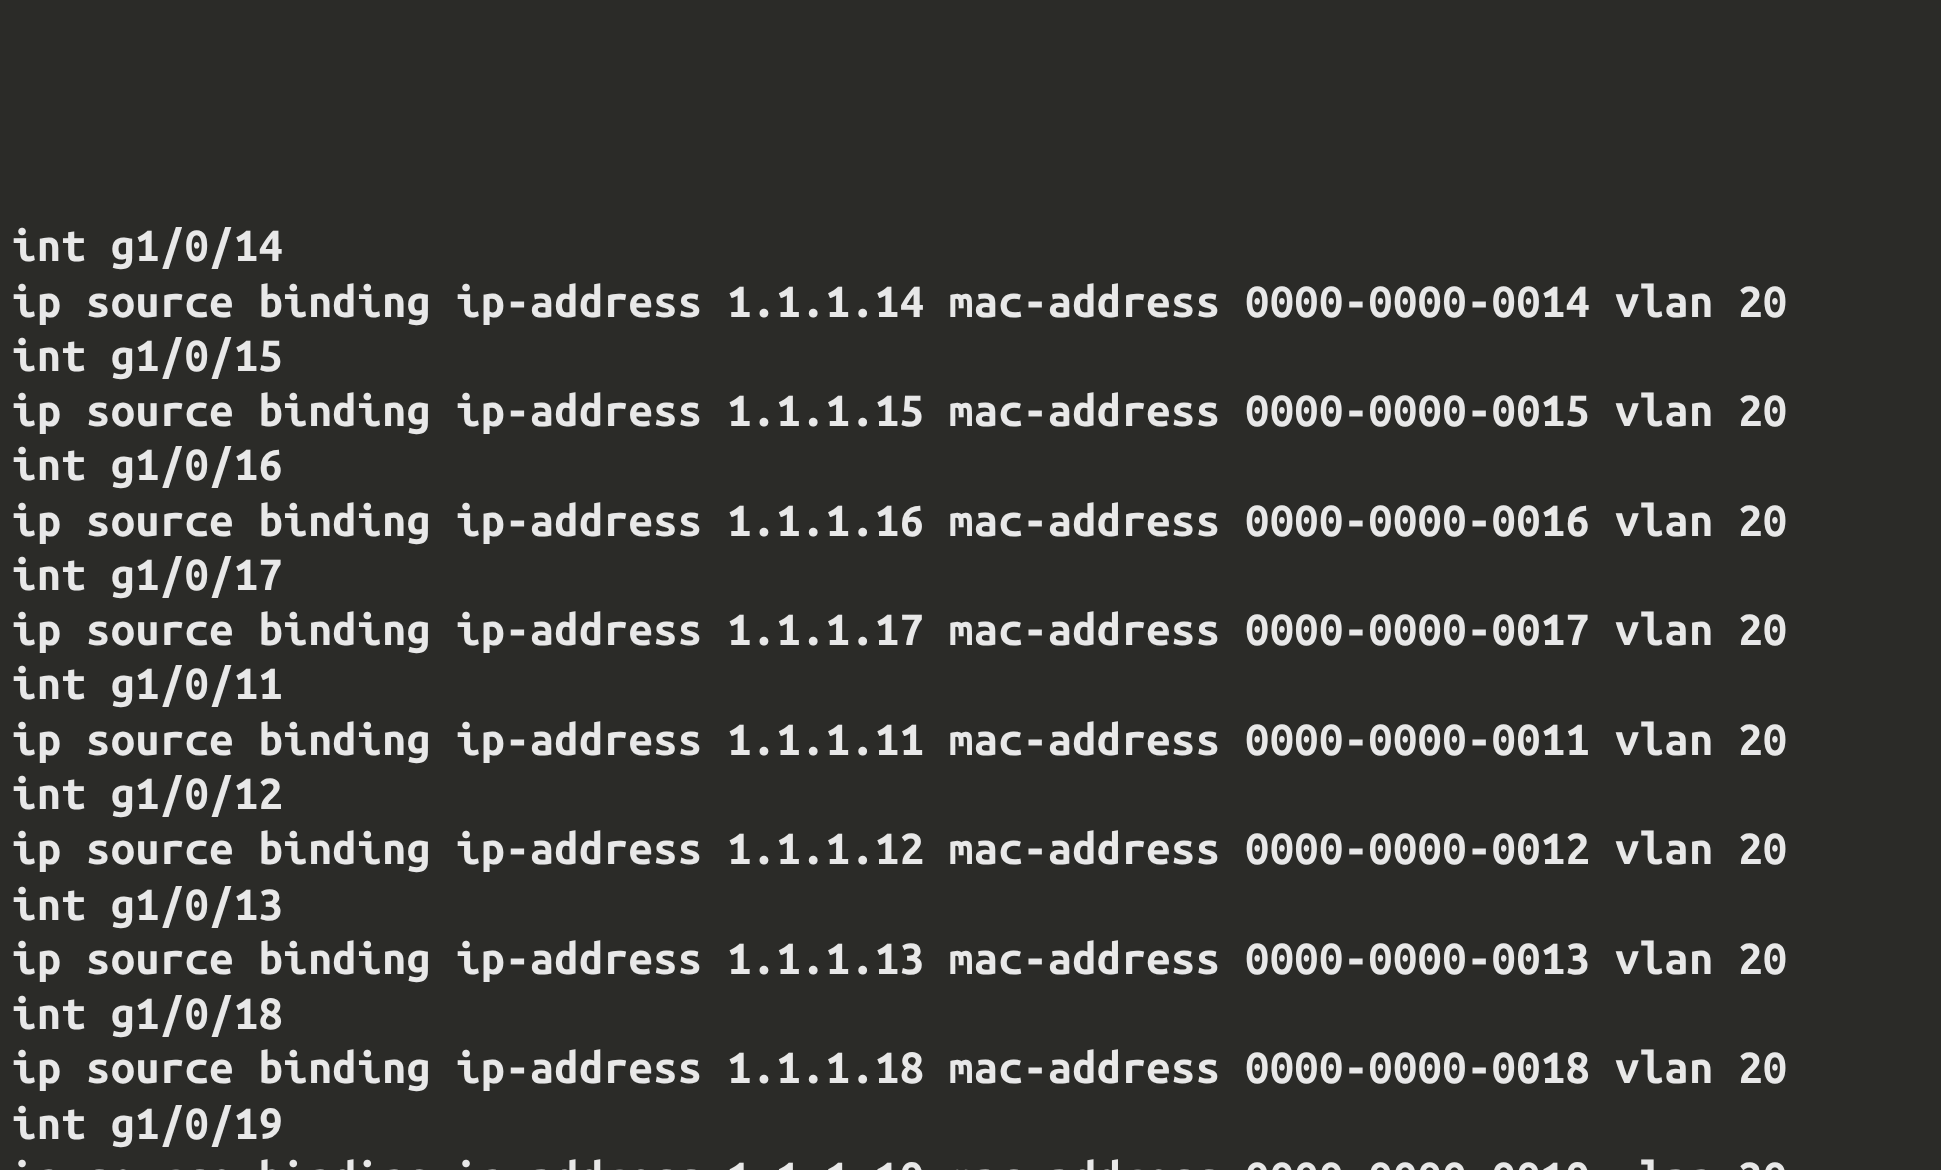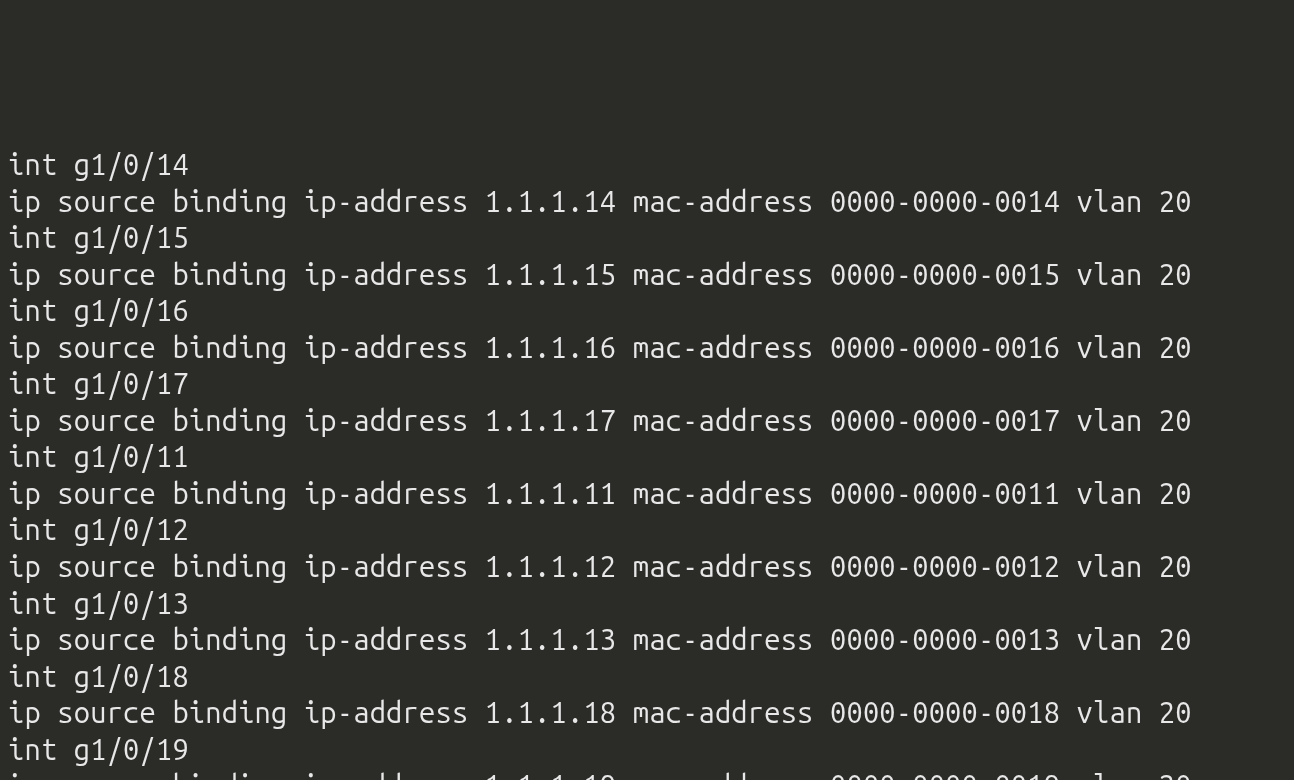--- a/index.html
+++ b/index.html
@@ -19,20 +19,21 @@
       width: 1294px;
       height: 780px;
       letter-spacing: 0.2px;
     }
     .terminal {
       padding-left: 8px;
       padding-top: 0px;
     }
     .line {
       display: block;
+      font-weight: bold;
     }
   </style>
 </head>
 <body>
 
 
 
 <div class="terminal"><span class="line">int g1/0/14</span><span class="line">ip source binding ip-address 1.1.1.14 mac-address 0000-0000-0014 vlan 20</span><span class="line">int g1/0/15</span><span class="line">ip source binding ip-address 1.1.1.15 mac-address 0000-0000-0015 vlan 20</span><span class="line">int g1/0/16</span><span class="line">ip source binding ip-address 1.1.1.16 mac-address 0000-0000-0016 vlan 20</span><span class="line">int g1/0/17</span><span class="line">ip source binding ip-address 1.1.1.17 mac-address 0000-0000-0017 vlan 20</span><span class="line">int g1/0/11</span><span class="line">ip source binding ip-address 1.1.1.11 mac-address 0000-0000-0011 vlan 20</span><span class="line">int g1/0/12</span><span class="line">ip source binding ip-address 1.1.1.12 mac-address 0000-0000-0012 vlan 20</span><span class="line">int g1/0/13</span><span class="line">ip source binding ip-address 1.1.1.13 mac-address 0000-0000-0013 vlan 20</span><span class="line">int g1/0/18</span><span class="line">ip source binding ip-address 1.1.1.18 mac-address 0000-0000-0018 vlan 20</span><span class="line">int g1/0/19</span><span class="line">ip source binding ip-address 1.1.1.19 mac-address 0000-0000-0019 vlan 20</span></div>
 
 

